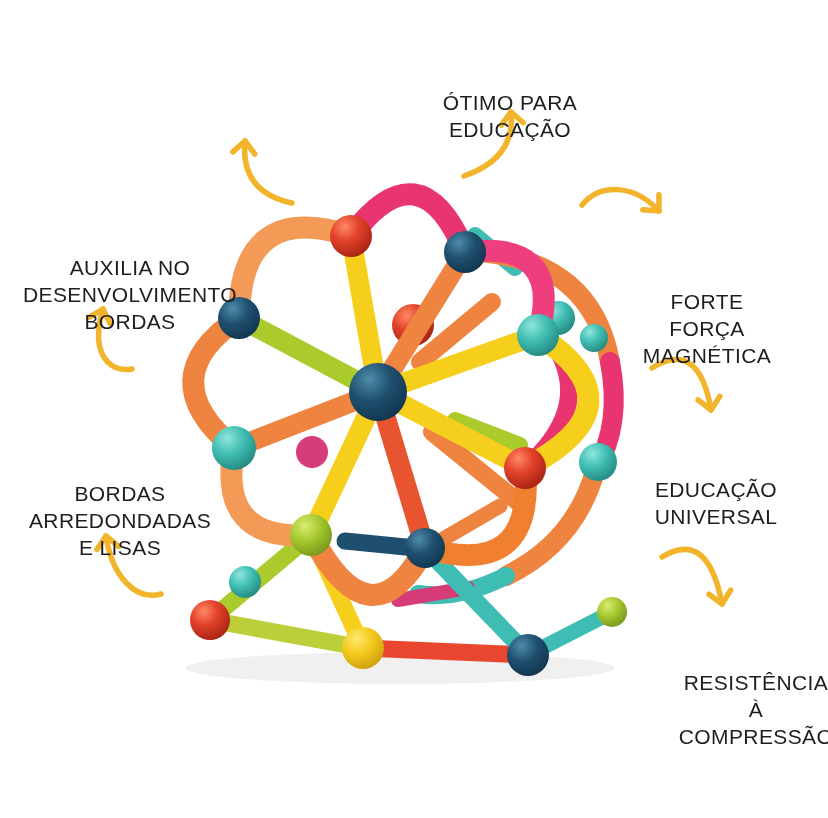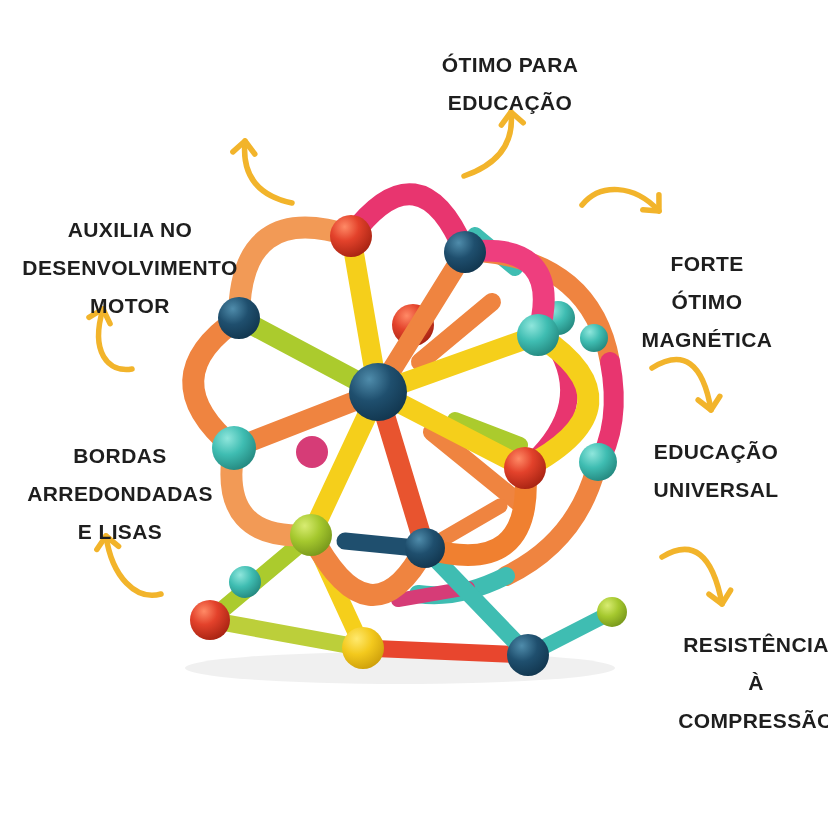--- a/index.html
+++ b/index.html
@@ -14,27 +14,28 @@
     width:828px;height:818px;
     margin:0 auto;
     background:var(--bg);
     overflow:hidden;
     font-family:"Liberation Sans", sans-serif;
   }
   .layer{position:absolute;inset:0;width:828px;height:818px;pointer-events:none;}
   .label{
     position:absolute;
     transform:translateX(-50%);
-    font-weight:700;
+    font-weight:400;
     font-size:21px;
-    line-height:38px;
+    line-height:27px;
     letter-spacing:.4px;
     color:var(--label-color);
     text-align:center;
     white-space:pre-line;
+    margin-top:43px;
   }
   .arrow-stroke{
     stroke:var(--arrow-color);
     fill:none;
     stroke-width:5.5;
     stroke-linecap:round;
     stroke-linejoin:round;
   }
 </style>
 </head>
@@ -154,22 +155,22 @@
     <path class="arrow-stroke" d="M132,369 C108,373 90,352 103,309" marker-end="url(#ah)"></path>
     <path class="arrow-stroke" d="M161,594 C136,601 112,577 106,536" marker-end="url(#ah)"></path>
     <path class="arrow-stroke" d="M652,368 Q699,339 711,410" marker-end="url(#ah)"></path>
     <path class="arrow-stroke" d="M662,557 Q708,529 722,604" marker-end="url(#ah)"></path>
   </svg>
 
   <div class="label" style="left:510px; top:46px;">ÓTIMO PARA
 EDUCAÇÃO</div>
   <div class="label" style="left:130px; top:211px;">AUXILIA NO
 DESENVOLVIMENTO
-MOTOR</div>
-  <div class="label" style="left:707px; top:245px;">FORTE ÓTIMO
+BORDAS</div>
+  <div class="label" style="left:707px; top:245px;">FORTE FORÇA
 MAGNÉTICA</div>
   <div class="label" style="left:120px; top:437px;">BORDAS
 ARREDONDADAS
 E LISAS</div>
   <div class="label" style="left:716px; top:433px;">EDUCAÇÃO
 UNIVERSAL</div>
   <div class="label" style="left:756px; top:626px;">RESISTÊNCIA À
 COMPRESSÃO</div>
 
 </div>

